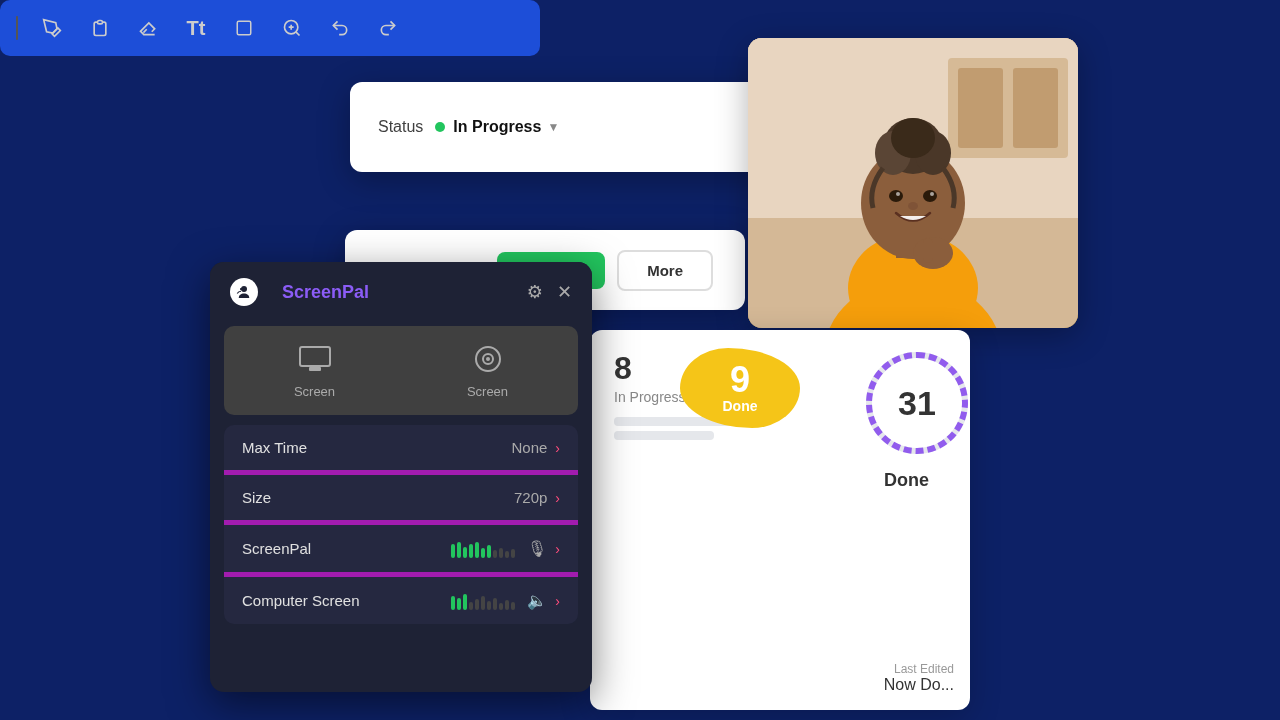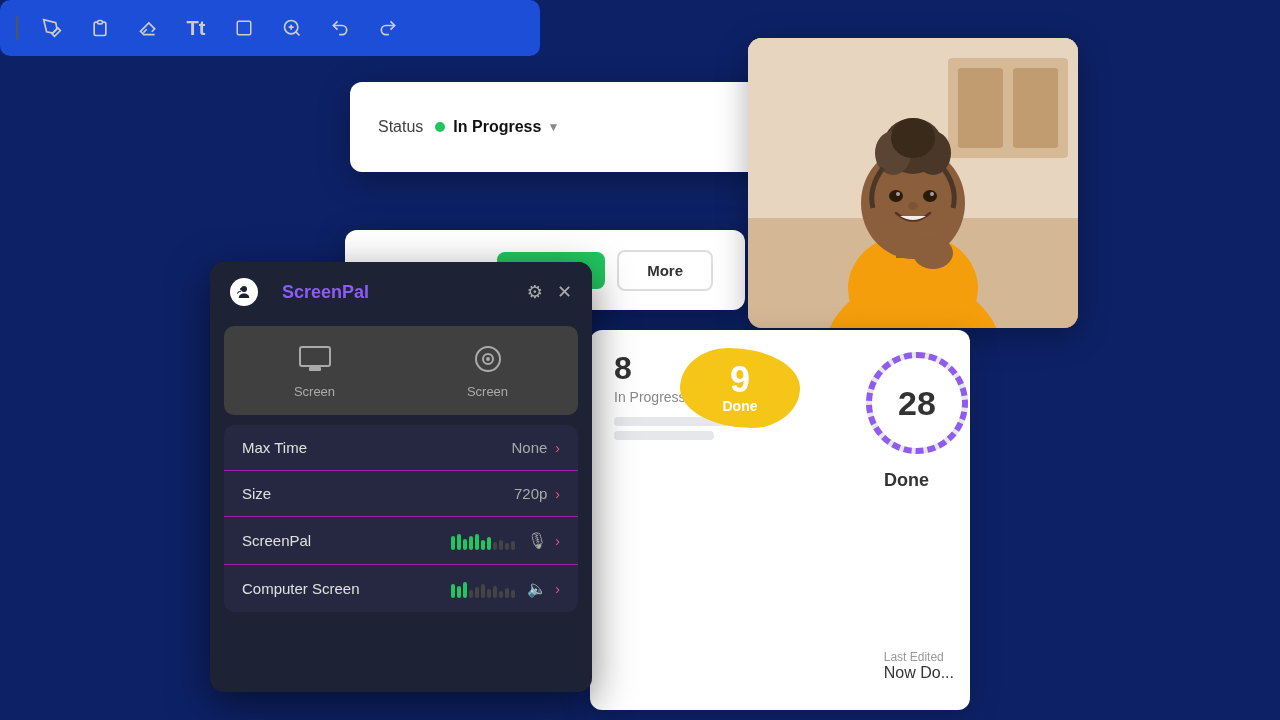--- a/index.html
+++ b/index.html
@@ -314,21 +314,21 @@
       margin: 10px 14px;
       border-radius: 10px;
       overflow: hidden;
     }
 
     .setting-row {
       display: flex;
       align-items: center;
       justify-content: space-between;
       padding: 14px 18px;
-      border-bottom: 1px solid #a21caf;
+      border-bottom: 5px solid #a21caf;
       cursor: pointer;
     }
 
     .setting-row:last-child {
       border-bottom: none;
     }
 
     .setting-label {
       font-size: 15px;
       color: #e0e0e0;
@@ -490,39 +490,39 @@
 
 <div style="position:absolute;top:330px;left:590px;width:380px;height:380px;background:white;border-radius:12px;box-shadow:0 8px 32px rgba(0,0,0,0.2);overflow:hidden;">
 
   <div style="padding:20px 24px 10px;">
     <div style="font-size:32px;font-weight:900;color:#333;">8</div>
     <div style="font-size:14px;color:#888;margin-top:2px;">In Progress</div>
     <div class="stat-line" style="margin-top:12px;"></div>
     <div class="stat-line short"></div>
   </div>
 
-  <div style="position:absolute;bottom:16px;right:0;padding:12px 16px;text-align:left;">
+  <div style="position:absolute;bottom:4px;right:0;padding:12px 16px;text-align:right;">
     <div style="font-size:12px;color:#999;">Last Edited</div>
     <div style="font-size:16px;color:#333;font-weight:500;">Now Do...</div>
   </div>
 </div>
 
 <div class="stat-badge-yellow">
   <span class="num">9</span>
   <span class="lbl">Done</span>
 </div>
 
 <div class="stat-circle-container">
   <svg class="stat-circle-svg" width="110" height="110" viewBox="0 0 110 110">
 
     <circle cx="55" cy="55" r="48" fill="none" stroke="#e5e7eb" stroke-width="6"></circle>
 
     <circle cx="55" cy="55" r="48" fill="none" stroke="#7c3aed" stroke-width="6" stroke-dasharray="8 4" stroke-dashoffset="0" transform="rotate(-90 55 55)" opacity="0.8"></circle>
   </svg>
-  <span class="stat-circle-num">28</span>
+  <span class="stat-circle-num">31</span>
 </div>
 <div class="stat-circle-label">Done</div>
 
 <div class="screenpal-panel">
 
   <div class="screenpal-header">
     <div class="screenpal-logo">
       <div class="logo-icon">
         <svg width="18" height="18" viewBox="0 0 24 24" fill="none" xmlns="http://www.w3.org/2000/svg">
           <circle cx="12" cy="8" r="4" fill="#1e2235"></circle>

